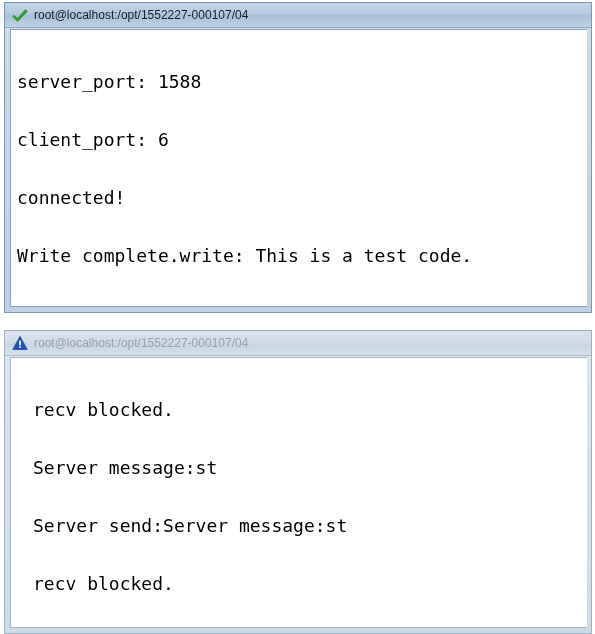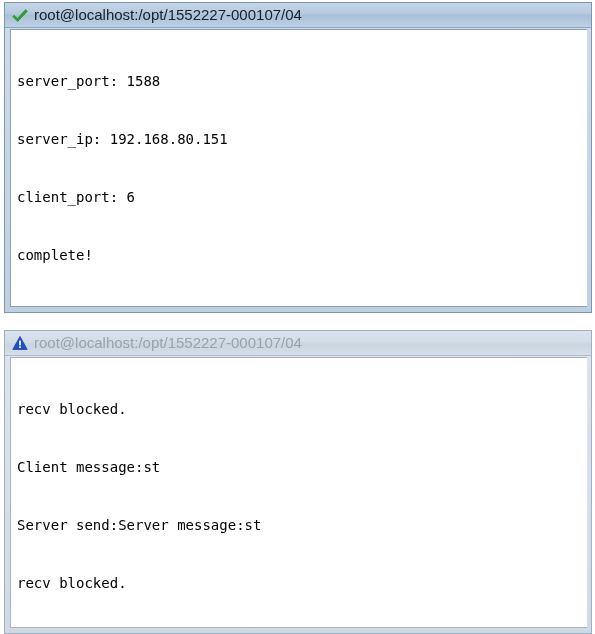--- a/index.html
+++ b/index.html
@@ -74,21 +74,21 @@
   .title-icon {
     width: 16px;
     height: 16px;
     margin-right: 6px;
     flex: 0 0 auto;
     display: block;
   }
 
   .title-text {
     font-family: "Liberation Sans", sans-serif;
-    font-size: 15px;
+    font-size: 12px;
     line-height: 14px;
     white-space: nowrap;
     text-align: center;
   }
   .title-text.active   { color: #17202a; }
   .title-text.inactive { color: #97a3ae; }
 
   
   .client {
     position: absolute;
@@ -97,26 +97,27 @@
     top: 26px;
     bottom: 5px;
     background: #ffffff;
     border: 1px solid #8ba0b4;
     border-right: none;
     box-sizing: border-box;
     overflow: hidden;
   }
   .win2 .client {
     border-color: #a8b6c4;
+    padding-left: 16px;
   }
 
   .term {
     padding: 3px 0 0 6px;
     font-family: "DejaVu Sans Mono", "Liberation Mono", monospace;
-    font-size: 14px;
+    font-size: 18px;
     line-height: 19.4px;
     color: #000000;
     white-space: pre;
     letter-spacing: 0px;
   }
 
   .term .line {
     white-space: pre;
     height: 19.4px;
   }
@@ -131,23 +132,22 @@
     <div class="titlebar active">
       <svg class="title-icon" viewBox="0 0 16 16">
         <path d="M2.2 8.2 L5.4 11.4 L13.6 2.6 L15.2 4.6 L5.6 14.4 L0.8 9.6 Z" fill="#2aa62a" stroke="#1d7d1d" stroke-width="0.6"></path>
       </svg>
       <span class="title-text active">root@localhost:/opt/1552227-000107/04</span>
     </div>
 
     <div class="client">
       <div class="term">
         <div class="line">server_port: 1588</div>
-        <div class="line">server_ip: 192.168.80.151</div>
         <div class="line">client_port: 6</div>
-        <div class="line">complete!</div>
+        <div class="line">connected!</div>
         <div class="line">Write complete.write: This is a test code.</div>
         
         
         
         
         
         
         
         
         
@@ -162,21 +162,21 @@
         <path d="M8 1.4 L15.2 14.4 L0.8 14.4 Z" fill="#1f4fc4" stroke="#143a9c" stroke-width="0.7"></path>
         <rect x="7.15" y="5.6" width="1.7" height="4.8" fill="#ffffff"></rect>
         <rect x="7.15" y="11.3" width="1.7" height="1.7" fill="#ffffff"></rect>
       </svg>
       <span class="title-text inactive">root@localhost:/opt/1552227-000107/04</span>
     </div>
 
     <div class="client">
       <div class="term">
         <div class="line">recv blocked.</div>
-        <div class="line">Client message:st</div>
+        <div class="line">Server message:st</div>
         <div class="line">Server send:Server message:st</div>
         <div class="line">recv blocked.</div>
         
         
         
         
         
         
         
         

